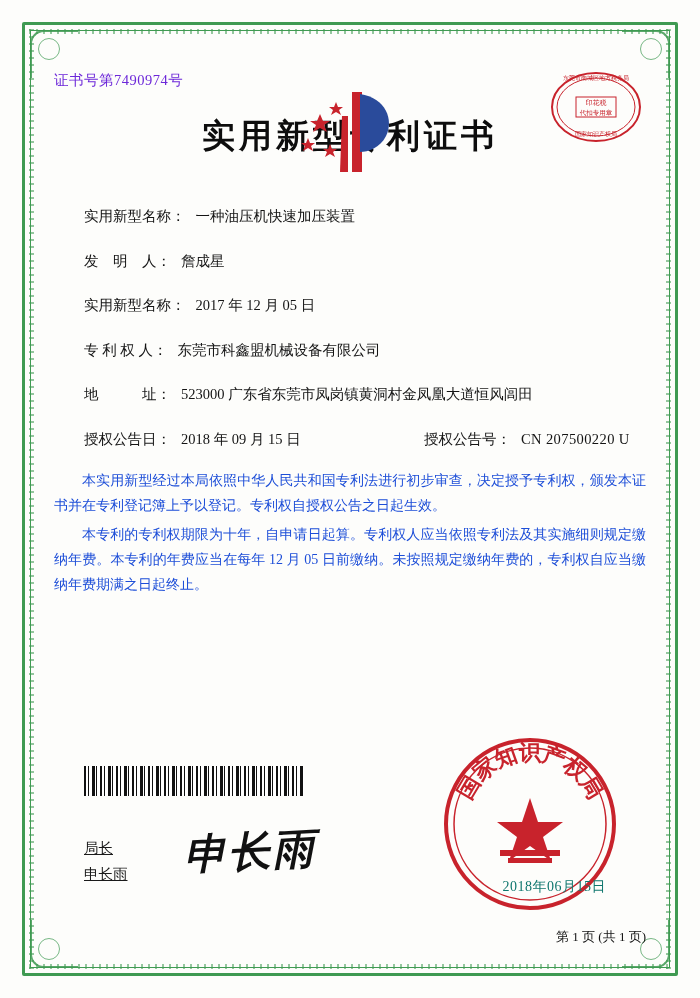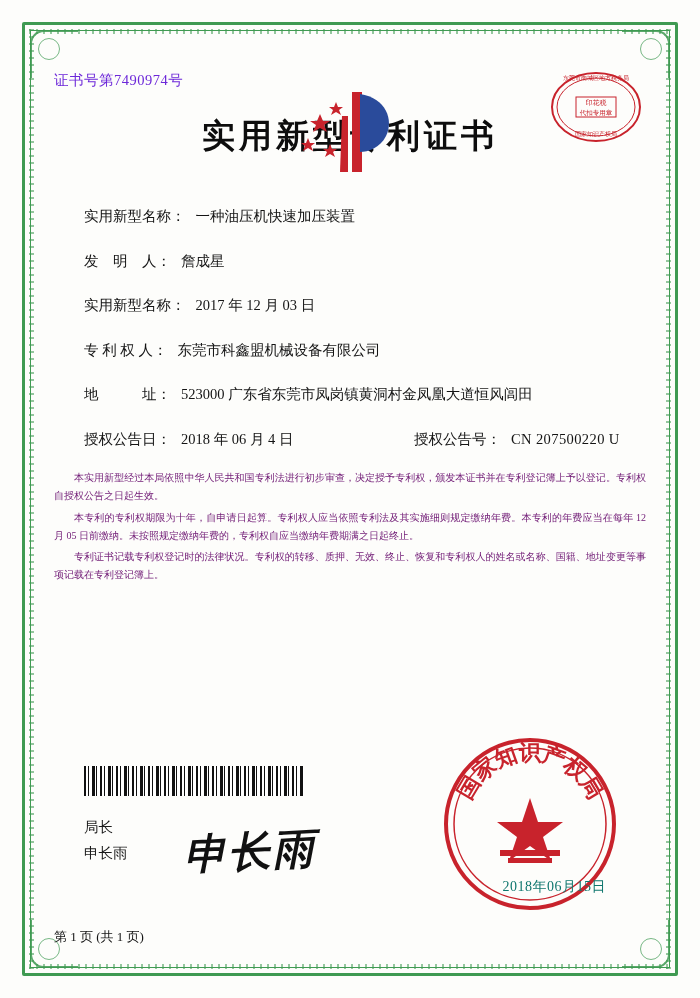--- a/index.html
+++ b/index.html
@@ -153,32 +153,33 @@
     margin-top: -11px;
     margin-bottom: 17px;
     font-size: 14.5px;
   }
 
   .row-two {
     display: flex;
     padding-left: 30px;
     margin-bottom: 12px;
     font-size: 14.5px;
+    gap: 10px;
   }
   .row-two .col {
     display: flex;
   }
   .row-two .col.left { width: 330px; }
 
   .paragraphs {
     margin-top: 16px;
-    font-size: 10px;
+    font-size: 14px;
     line-height: 1.78;
     text-align: justify;
-    color: #701a75;
+    color: #1d4ed8;
   }
   .paragraphs p {
     margin: 0 0 4px 0;
     text-indent: 2em;
   }
 
   
   .barcode {
     position: absolute;
     left: 30px;
@@ -189,23 +190,24 @@
       repeating-linear-gradient(90deg,
         #111 0px, #111 2px, #fff 2px, #fff 4px,
         #111 4px, #111 5px, #fff 5px, #fff 8px,
         #111 8px, #111 11px, #fff 11px, #fff 12px,
         #111 12px, #111 13px, #fff 13px, #fff 16px);
   }
 
   .signature-block {
     position: absolute;
     left: 30px;
-    bottom: 88px;
+    bottom: 67px;
     font-size: 14.5px;
     line-height: 1.75;
+    text-decoration: underline;
   }
   .handwriting {
     position: absolute;
     left: 130px;
     bottom: 74px;
     font-size: 42px;
     font-family: "DejaVu Serif", serif;
     font-style: italic;
     font-weight: bold;
     letter-spacing: 2px;
@@ -228,21 +230,21 @@
     font-size: 14px;
     color: #0f766e;
     letter-spacing: .5px;
   }
 
   .footer {
     position: absolute;
     bottom: 8px;
     left: 0;
     right: 0;
-    text-align: left;
+    text-align: right;
     font-size: 13px;
     color: #141414;
   }
 </style>
 </head>
 <body>
 
 <div class="page">
   <div class="border-outer"></div>
   <div class="border-pattern"></div>
@@ -290,47 +292,46 @@
       <div class="row">
         <span class="label">实用新型名称：</span>
         <span class="value">一种油压机快速加压装置</span>
       </div>
       <div class="row">
         <span class="label">发　明　人：</span>
         <span class="value">詹成星</span>
       </div>
       <div class="row">
         <span class="label">实用新型名称：</span>
-        <span class="value">2017 年 12 月 03 日</span>
+        <span class="value">2017 年 12 月 05 日</span>
       </div>
       <div class="row">
         <span class="label">专 利 权 人：</span>
         <span class="value">东莞市科鑫盟机械设备有限公司</span>
       </div>
       <div class="row">
         <span class="label">地　　　址：</span>
         <span class="value">523000  广东省东莞市凤岗镇黄洞村金凤凰大道恒风闾田</span>
       </div>
 
       <div class="row-two">
         <span class="col left">
           <span class="label">授权公告日：</span>
-          <span class="value">2018 年 06 月 4 日</span>
+          <span class="value">2018 年 09 月 15 日</span>
         </span>
         <span class="col">
           <span class="label">授权公告号：</span>
           <span class="value mono">CN 207500220 U</span>
         </span>
       </div>
     </div>
 
     <div class="paragraphs">
       <p>本实用新型经过本局依照中华人民共和国专利法进行初步审查，决定授予专利权，颁发本证书并在专利登记簿上予以登记。专利权自授权公告之日起生效。</p>
       <p>本专利的专利权期限为十年，自申请日起算。专利权人应当依照专利法及其实施细则规定缴纳年费。本专利的年费应当在每年 12 月 05 日前缴纳。未按照规定缴纳年费的，专利权自应当缴纳年费期满之日起终止。</p>
-      <p>专利证书记载专利权登记时的法律状况。专利权的转移、质押、无效、终止、恢复和专利权人的姓名或名称、国籍、地址变更等事项记载在专利登记簿上。</p>
     </div>
 
     <div class="barcode"></div>
 
     <div class="signature-block">
       <div>局长</div>
       <div>申长雨</div>
     </div>
     <div class="handwriting">申长雨</div>
 

